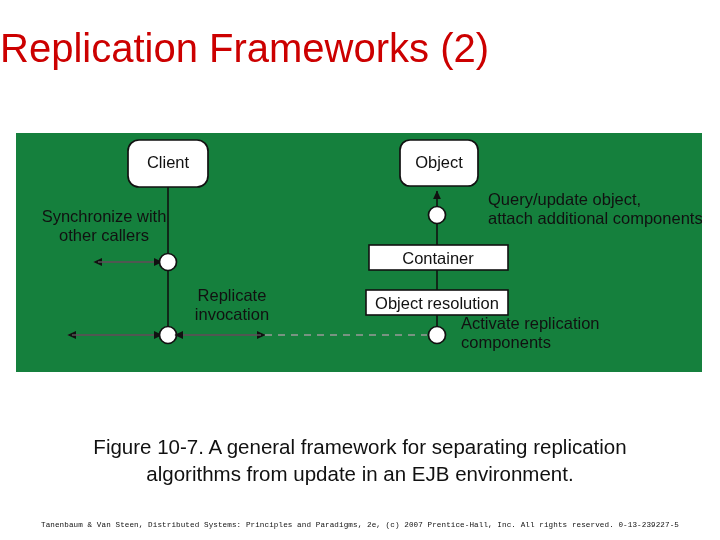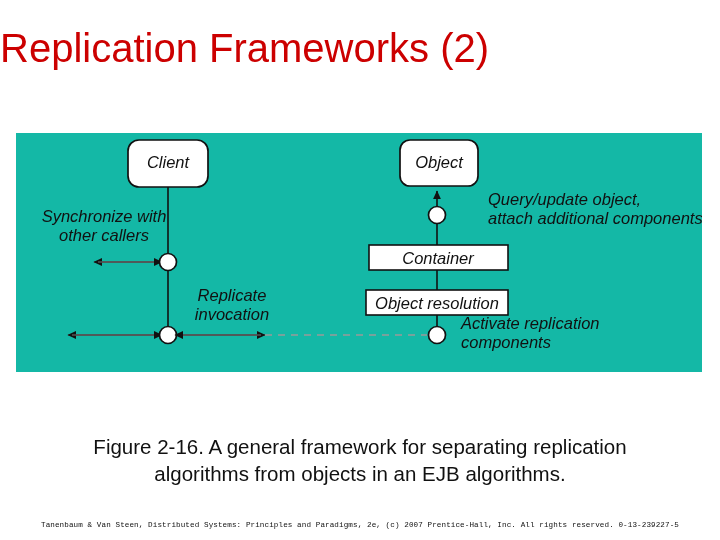--- a/index.html
+++ b/index.html
@@ -30,22 +30,21 @@
     letter-spacing: 0px;
     line-height: 40px;
     white-space: nowrap;
   }
   #figure-region {
     position: absolute;
     left: 16px;
     top: 133px;
     width: 686px;
     height: 239px;
-    background: #14b8a6;
-    font-style: italic;
+    background: #15803d;
   }
   #figure-svg {
     display: block;
     width: 686px;
     height: 239px;
   }
   .fig-text {
     font-family: "Liberation Sans", sans-serif;
     fill: #111111;
   }
@@ -137,19 +136,19 @@
       <text class="fig-text" x="421" y="176" font-size="16.5" text-anchor="middle">Object resolution</text>
 
       <circle cx="421" cy="202" r="8.5" fill="#ffffff" stroke="#111111" stroke-width="1.7"></circle>
 
       <text class="fig-text" x="445" y="196" font-size="16.5" text-anchor="start">Activate replication</text>
       <text class="fig-text" x="445" y="215" font-size="16.5" text-anchor="start">components</text>
     </svg>
   </div>
 
   <div id="figure-caption">
-    <div>Figure 2-16. A general framework for separating replication</div>
-    <div>algorithms from objects in an EJB algorithms.</div>
+    <div>Figure 10-7. A general framework for separating replication</div>
+    <div>algorithms from update in an EJB environment.</div>
   </div>
 
   <div id="copyright-footer">Tanenbaum &amp; Van Steen, Distributed Systems: Principles and Paradigms, 2e, (c) 2007 Prentice-Hall, Inc. All rights reserved. 0-13-239227-5</div>
 
 </div>
 
 </body></html>

